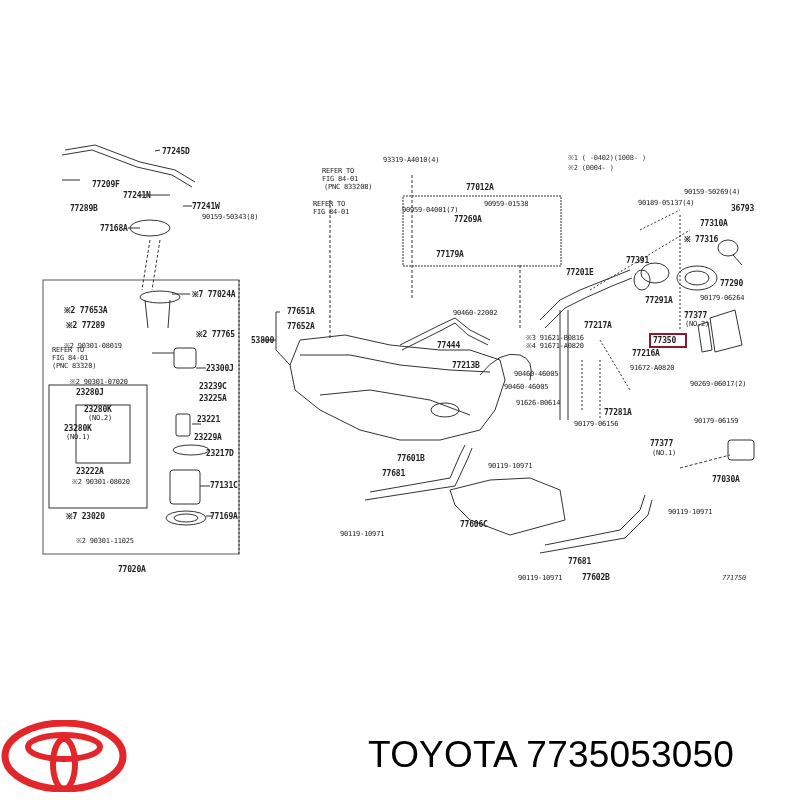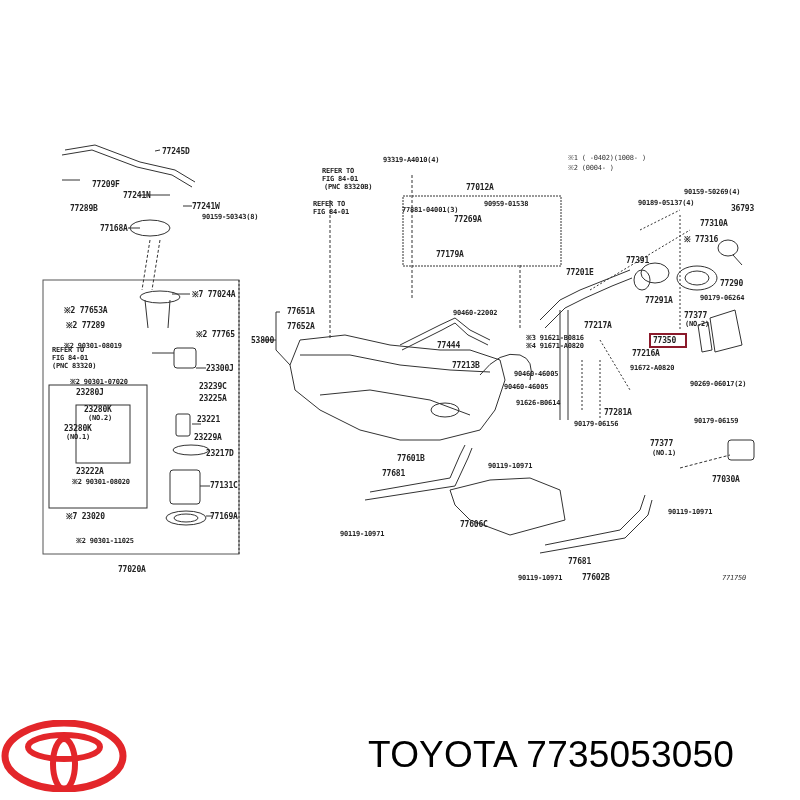--- a/index.html
+++ b/index.html
@@ -1,19 +1,19 @@
 <!DOCTYPE html>
 <html><head>
 <meta charset="utf-8">
 <style>
   html,body{margin:0;padding:0;background:#ffffff;}
   body{width:800px;height:800px;position:relative;overflow:hidden;font-family:"DejaVu Sans Mono",monospace;}
   #diagram{position:absolute;left:0;top:0;width:800px;height:700px;}
   .lbl{position:absolute;font-family:"DejaVu Sans Mono",monospace;font-size:8px;font-weight:bold;color:#222;white-space:nowrap;line-height:9px;letter-spacing:-0.2px;}
-  .lbl.sm{font-size:7px;font-weight:bold;line-height:8px;}
+  .lbl.sm{font-size:7px;font-weight:normal;line-height:8px;}
   .lbl.note{font-size:7px;font-weight:normal;color:#333;}
   svg.lines{position:absolute;left:0;top:0;}
   #footer{position:absolute;left:0;top:700px;width:800px;height:100px;}
   #logo{position:absolute;left:0;top:720px;width:128px;height:72px;}
   #caption{position:absolute;left:368px;top:734px;font-family:"Liberation Sans",sans-serif;font-size:37px;color:#000;letter-spacing:0.2px;}
 </style>
 </head>
 <body>
 
 <div id="diagram">
@@ -148,21 +148,21 @@
   <div class="lbl sm" style="left:76px;top:537px">※2 90301-11025</div>
   <div class="lbl" style="left:118px;top:565px">77020A</div>
 
   <div class="lbl sm" style="left:383px;top:156px">93319-A4010(4)</div>
   <div class="lbl sm" style="left:322px;top:167px">REFER TO</div>
   <div class="lbl sm" style="left:322px;top:175px">FIG 84-01</div>
   <div class="lbl sm" style="left:324px;top:183px">(PNC 83320B)</div>
   <div class="lbl sm" style="left:313px;top:200px">REFER TO</div>
   <div class="lbl sm" style="left:313px;top:208px">FIG 84-01</div>
   <div class="lbl" style="left:466px;top:183px">77012A</div>
-  <div class="lbl sm" style="left:402px;top:206px">77881-04001(3)</div>
+  <div class="lbl sm" style="left:402px;top:206px">90959-04001(7)</div>
   <div class="lbl sm" style="left:484px;top:200px">90959-01538</div>
   <div class="lbl" style="left:454px;top:215px">77269A</div>
   <div class="lbl" style="left:436px;top:250px">77179A</div>
 
   <div class="lbl" style="left:287px;top:307px">77651A</div>
   <div class="lbl" style="left:287px;top:322px">77652A</div>
   <div class="lbl" style="left:251px;top:336px">53800</div>
   <div class="lbl sm" style="left:453px;top:309px">90460-22002</div>
   <div class="lbl" style="left:437px;top:341px">77444</div>
   <div class="lbl" style="left:452px;top:361px">77213B</div>

